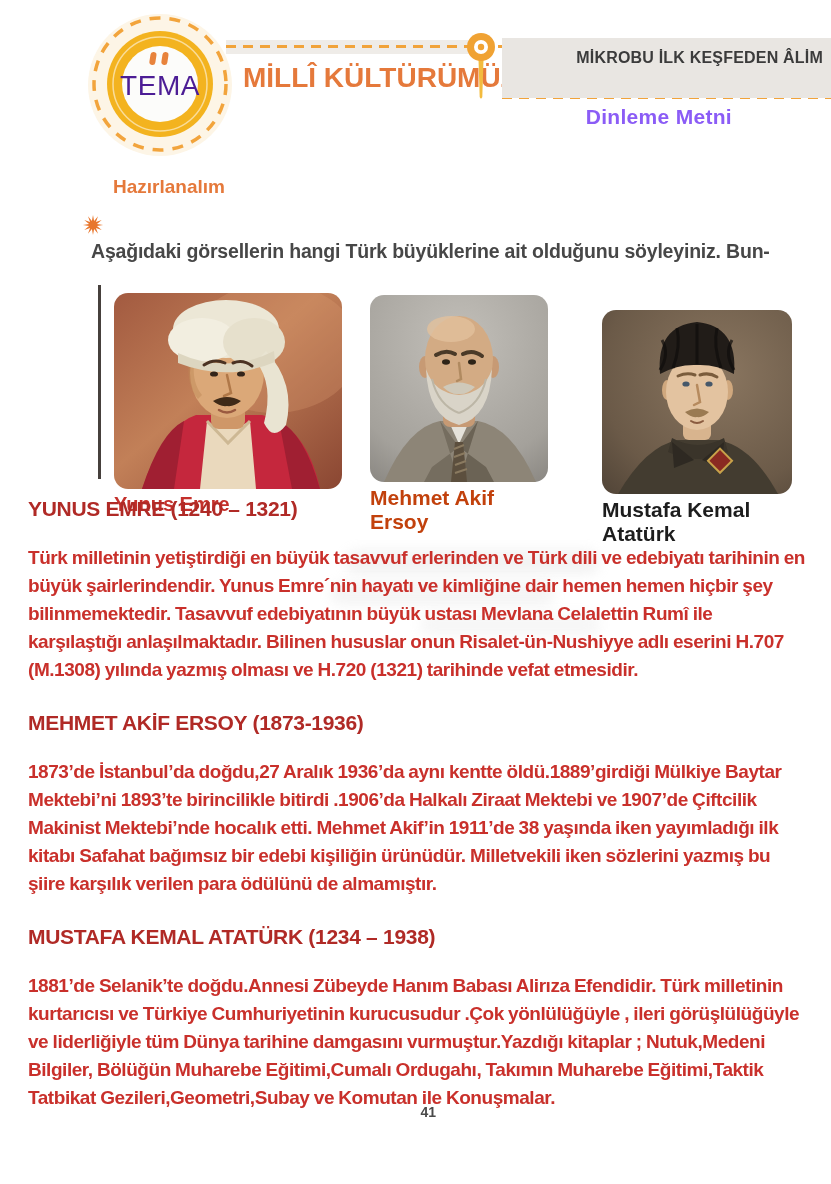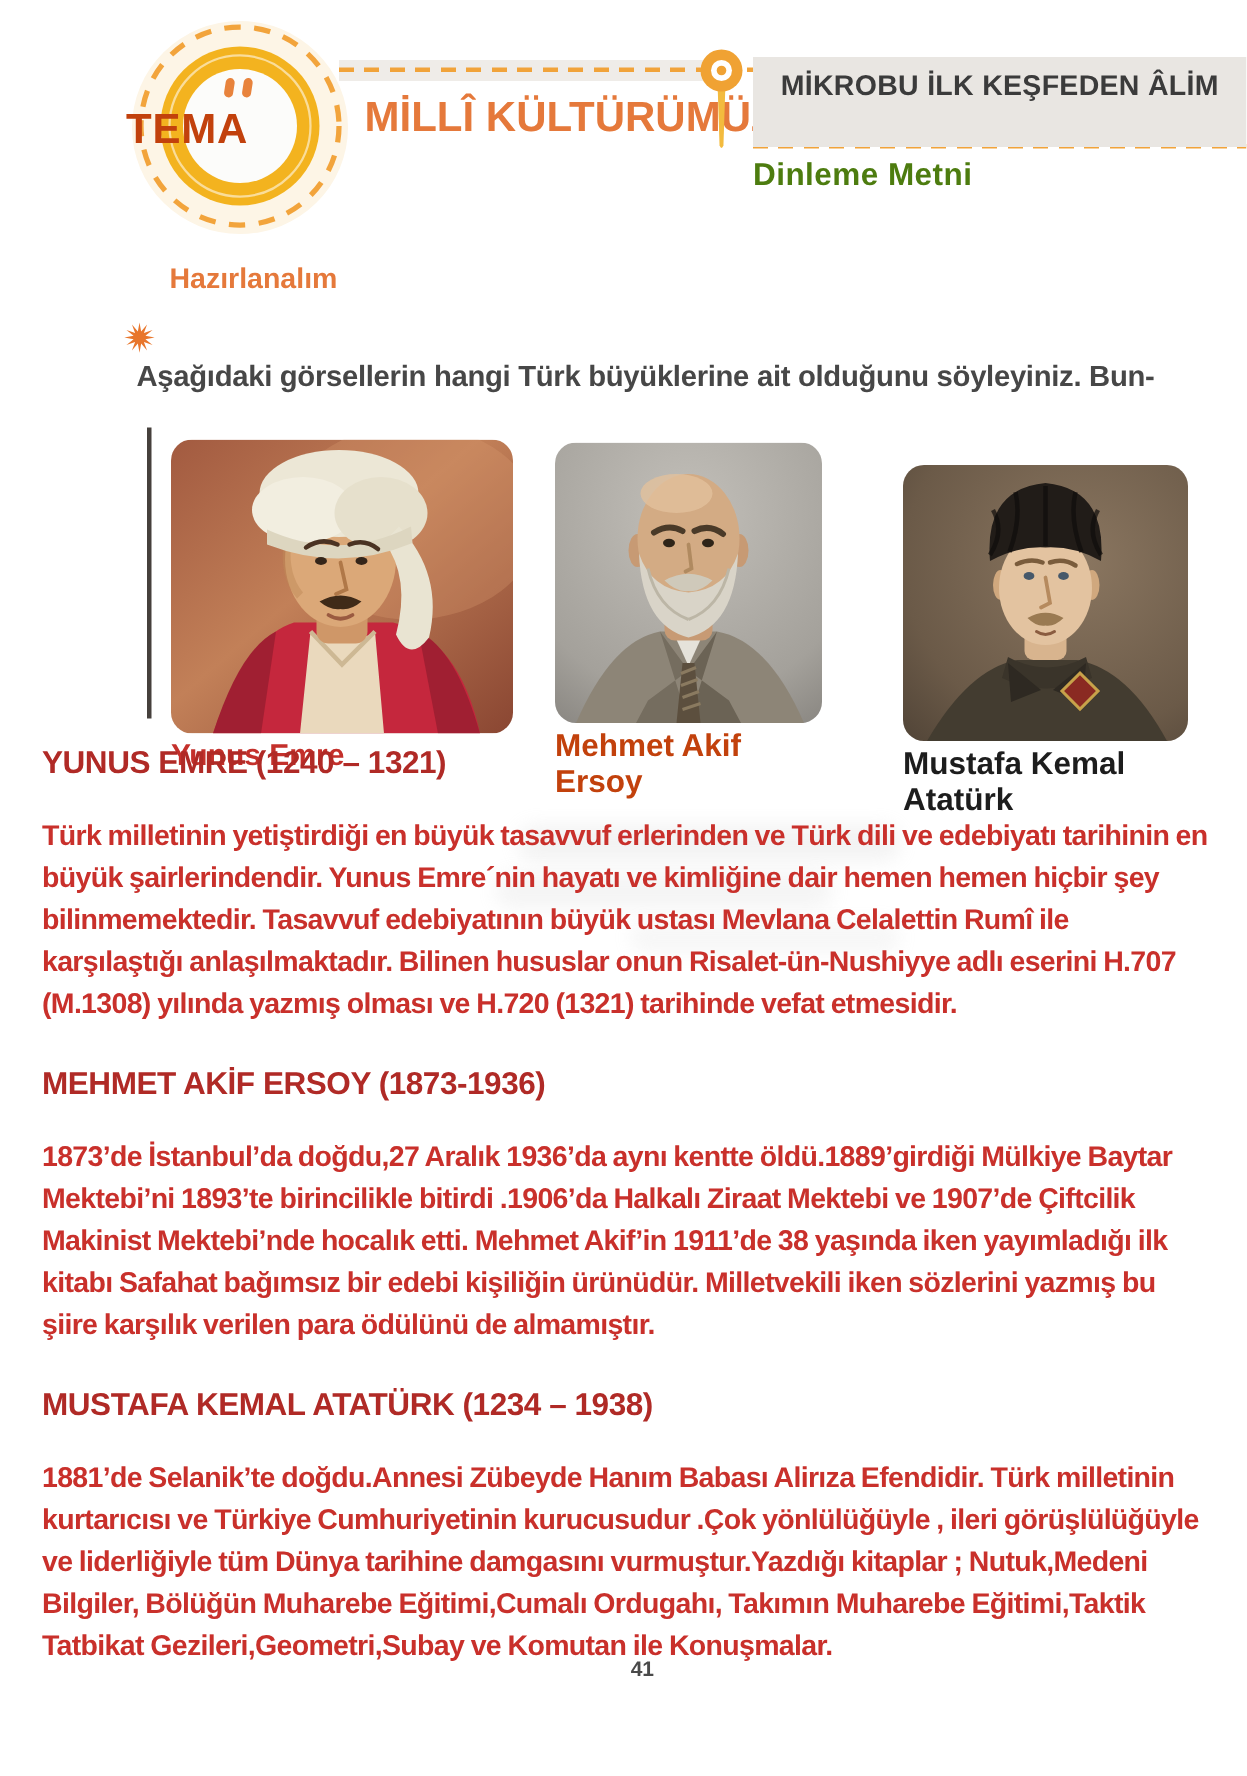--- a/index.html
+++ b/index.html
@@ -14,39 +14,39 @@
   .strip{position:absolute;left:226px;top:40px;width:258px;height:14px;background:#efece8;}
   .dash-top{position:absolute;left:226px;top:45px;width:605px;height:3px;
     background:repeating-linear-gradient(90deg,#f1a33a 0 10px,transparent 10px 17px);}
   .dash-bottom{position:absolute;left:502px;top:96px;width:329px;height:3px;
     background:repeating-linear-gradient(90deg,#f1a33a 0 10px,transparent 10px 17px);}
   .dash-left{position:absolute;left:505px;top:48px;width:3px;height:48px;
     background:repeating-linear-gradient(180deg,#f1a33a 0 8px,transparent 8px 14px);}
 
   .badge{position:absolute;left:84px;top:10px;width:152px;height:150px;}
   .badge-label{
-    position:absolute;left:0;top:60px;width:152px;
-    font-size:28px;font-weight:bold;color:#c2410c;letter-spacing:0.5px;
+    position:absolute;left:0;top:60px;width:152px;text-align:center;
+    font-size:28px;font-weight:normal;color:#4c1d95;letter-spacing:0.5px;
   }
   .theme-title{
     position:absolute;left:243px;top:62px;
     font-size:28px;font-weight:bold;color:#e5793b;letter-spacing:0px;white-space:nowrap;
   }
   .pin{position:absolute;left:465px;top:30px;}
   .lesson-box{
     position:absolute;left:502px;top:38px;width:329px;height:60px;background:#e9e6e2;
   }
   .lesson-title{
-    padding:8px 8px 0 8px;text-align:center;font-weight:bold;font-size:19px;
+    padding:8px 8px 0 8px;text-align:right;font-weight:bold;font-size:16px;
     line-height:23px;color:#3b3b3b;letter-spacing:0.2px;
   }
   .lesson-title span{display:block;}
   .subtitle{
-    position:absolute;left:502px;top:105px;width:230px;text-align:left;
-    font-size:21px;font-weight:bold;color:#4d7c0f;letter-spacing:0.3px;
+    position:absolute;left:502px;top:105px;width:230px;text-align:right;
+    font-size:21px;font-weight:bold;color:#8b5cf6;letter-spacing:0.3px;
   }
 
   
   .prep-heading{
     position:absolute;left:113px;top:176px;
     font-size:19px;font-weight:bold;color:#e5793b;
   }
   .instruction{position:absolute;left:82px;top:210px;display:flex;width:724px;flex-direction:column;}
   .sun{flex:0 0 22px;width:22px;height:22px;margin-top:4px;}
   .instruction-text{

